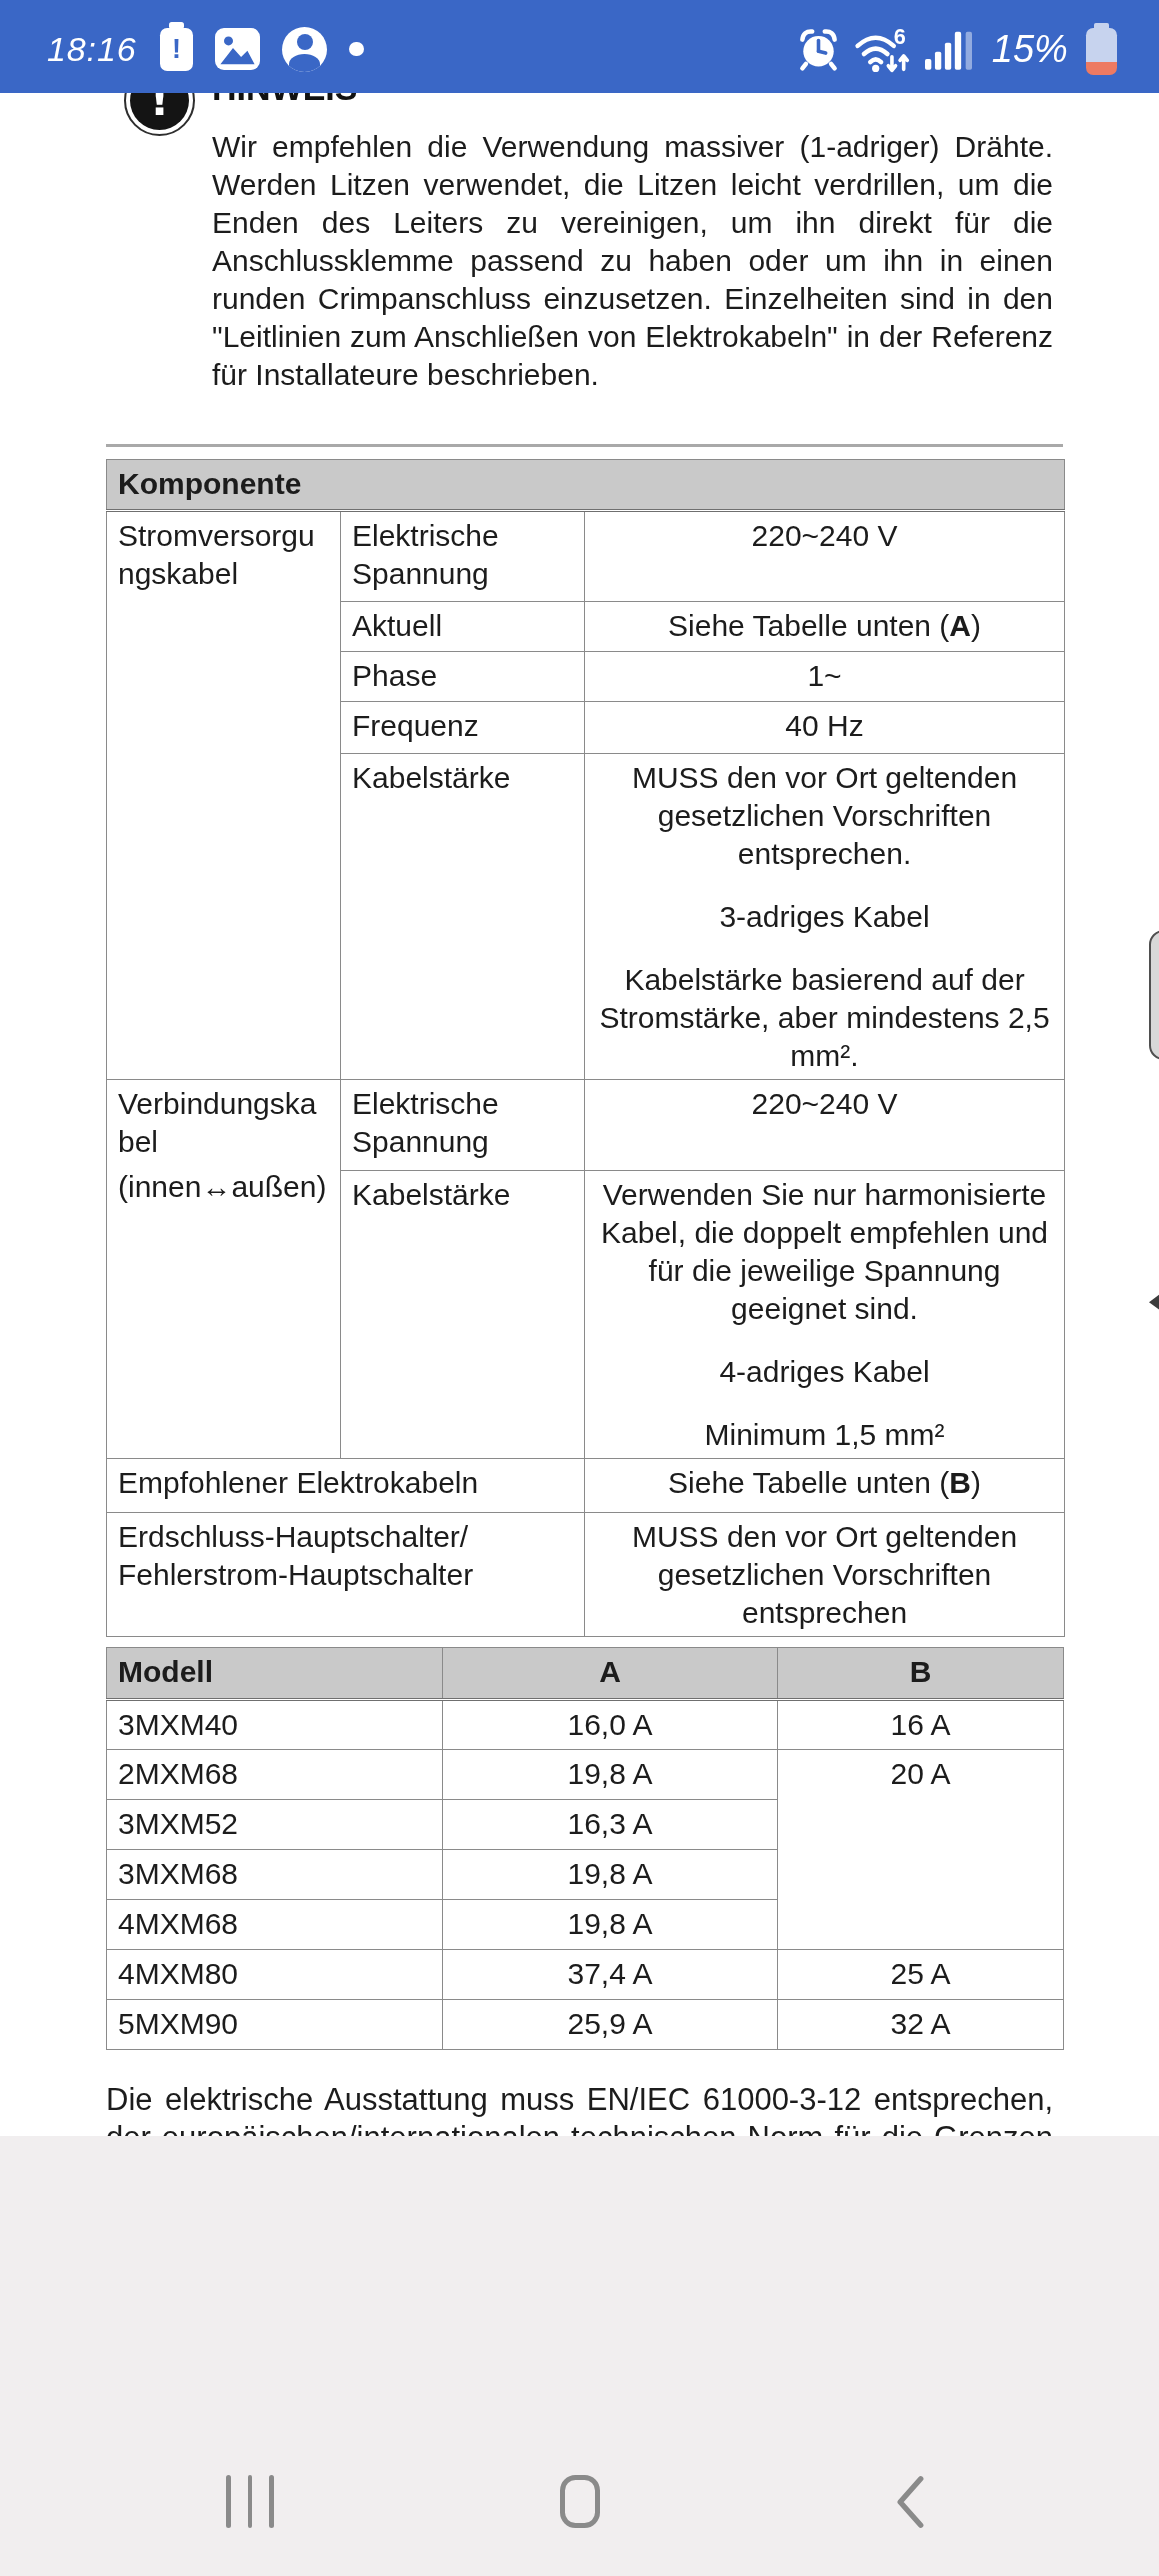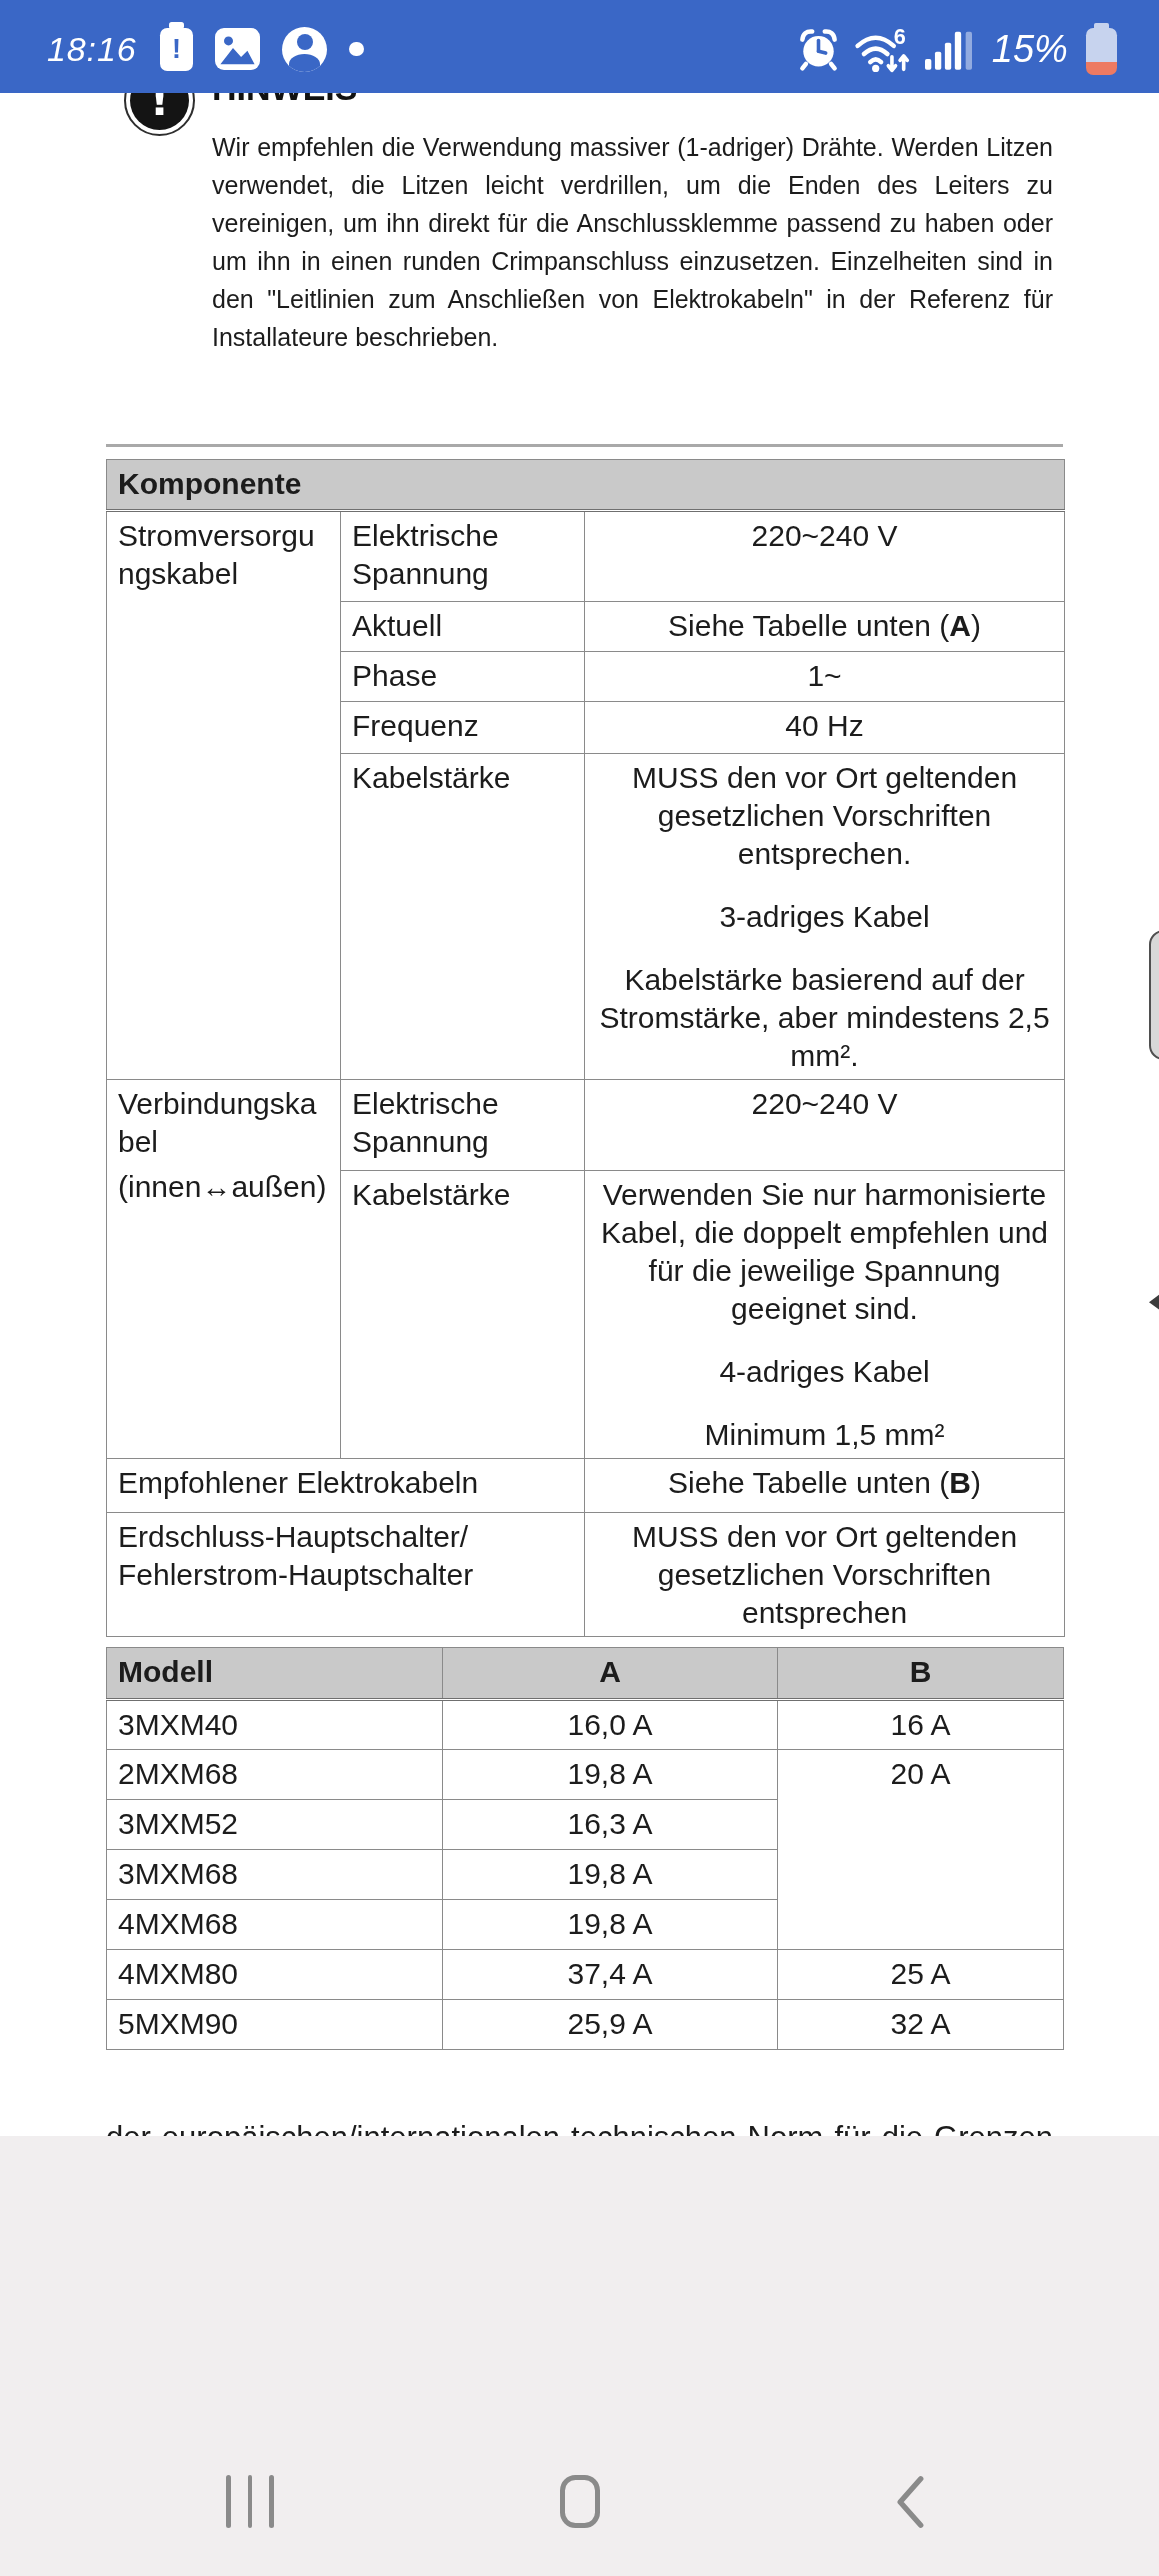--- a/index.html
+++ b/index.html
@@ -31,21 +31,21 @@
   .sb-batt-right .nub{width:14.5px;height:4.5px;background:#c7d3ee;border-radius:1.8px 1.8px 0 0;}
   .sb-batt-right .bodyv{width:31px;height:47px;border-radius:7.2px;overflow:hidden;background:linear-gradient(to bottom,#c7d3ee 0 72%,#ed7a62 72% 100%);}
   
   .doc{position:absolute;left:0;top:0;width:1159px;height:2136px;background:#fff;z-index:1;}
   .notice-icon{position:absolute;left:124px;top:65px;width:71px;height:71px;border-radius:50%;
     border:2.7px solid #2e2e2e;background:#fff;box-sizing:border-box;z-index:2;}
   .notice-icon .disc{position:absolute;left:3.6px;top:3.6px;right:3.6px;bottom:3.6px;border-radius:50%;background:#141414;
     display:flex;align-items:center;justify-content:center;}
   .notice-icon .disc span{color:#fff;font-weight:800;font-size:43px;line-height:1;font-family:"DejaVu Sans",sans-serif;}
   .notice-title{position:absolute;left:212px;top:69px;font-size:34px;font-weight:bold;color:#111;z-index:2;}
-  .notice-body{position:absolute;left:212px;top:128px;width:841px;font-size:25px;line-height:38px;
+  .notice-body{position:absolute;left:212px;top:128px;width:841px;font-size:30px;line-height:38px;
     text-align:justify;color:#1c1c1c;z-index:2;}
   .notice-rule{position:absolute;left:106px;top:444px;width:957px;height:2.7px;background:#a9a9a9;z-index:2;}
   
   table.spec{border-collapse:collapse;table-layout:fixed;position:absolute;z-index:2;
     font-size:30px;line-height:38px;color:#1c1c1c;border:1.8px solid #5a5a5a;}
   table.spec td,table.spec th{border:0.9px solid #8a8a8a;vertical-align:top;padding:4.5px 11px;box-sizing:border-box;
     overflow:hidden;font-weight:normal;text-align:left;margin-left:24px;}
   table.spec .hdr{background:#c9c9c9;font-weight:bold;border-bottom:3.6px double #6f6f6f;}
   table.spec .ctr{text-align:center;}
   table.spec .wrapany{overflow-wrap:anywhere;}
@@ -190,20 +190,21 @@
       <td class="ctr">25 A</td>
     </tr>
     <tr style="height:50px">
       <td>5MXM90</td>
       <td class="ctr">25,9 A</td>
       <td class="ctr">32 A</td>
     </tr>
   </tbody>
     </table>
 
+  <div class="footer-line" style="top:2081px">Die elektrische Ausstattung muss EN/IEC 61000-3-12 entsprechen,</div>
   <div class="footer-line" style="top:2119px">der europäischen/internationalen technischen Norm für die Grenzen</div>
 </div>
 
 <div class="status-bar">
   <div class="sb-time">18:16</div>
   <div class="sb-left">
     <div class="sb-batt-alert">
         <span>!</span>
       </div>
     <div class="sb-gallery">

